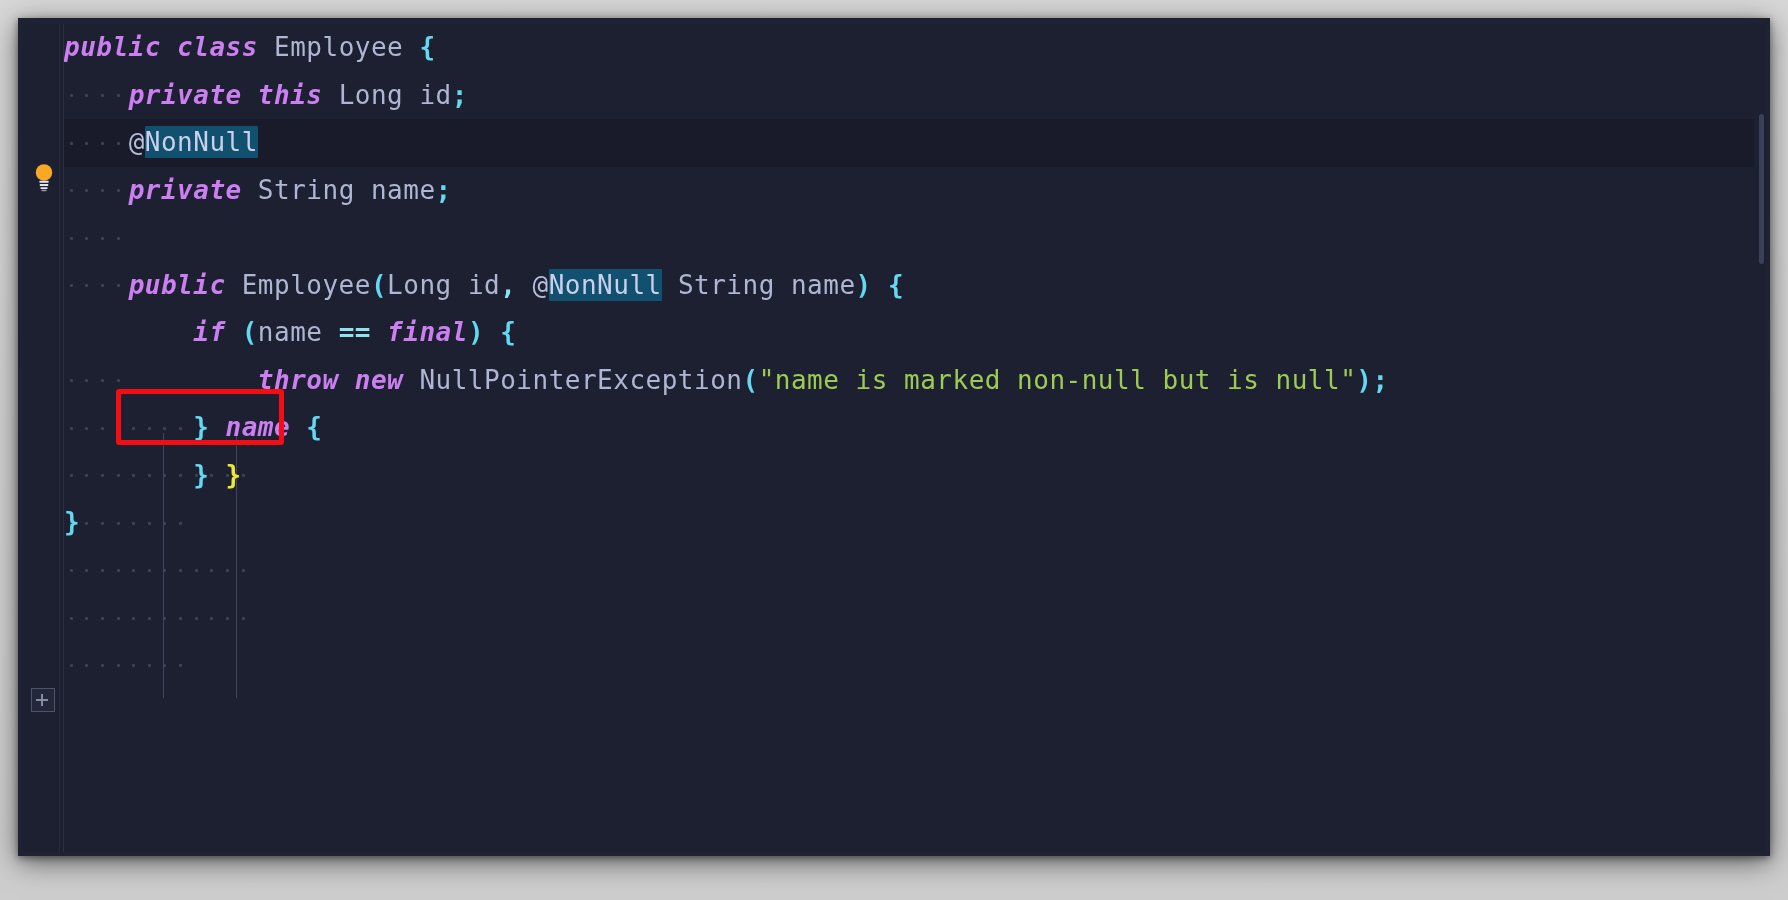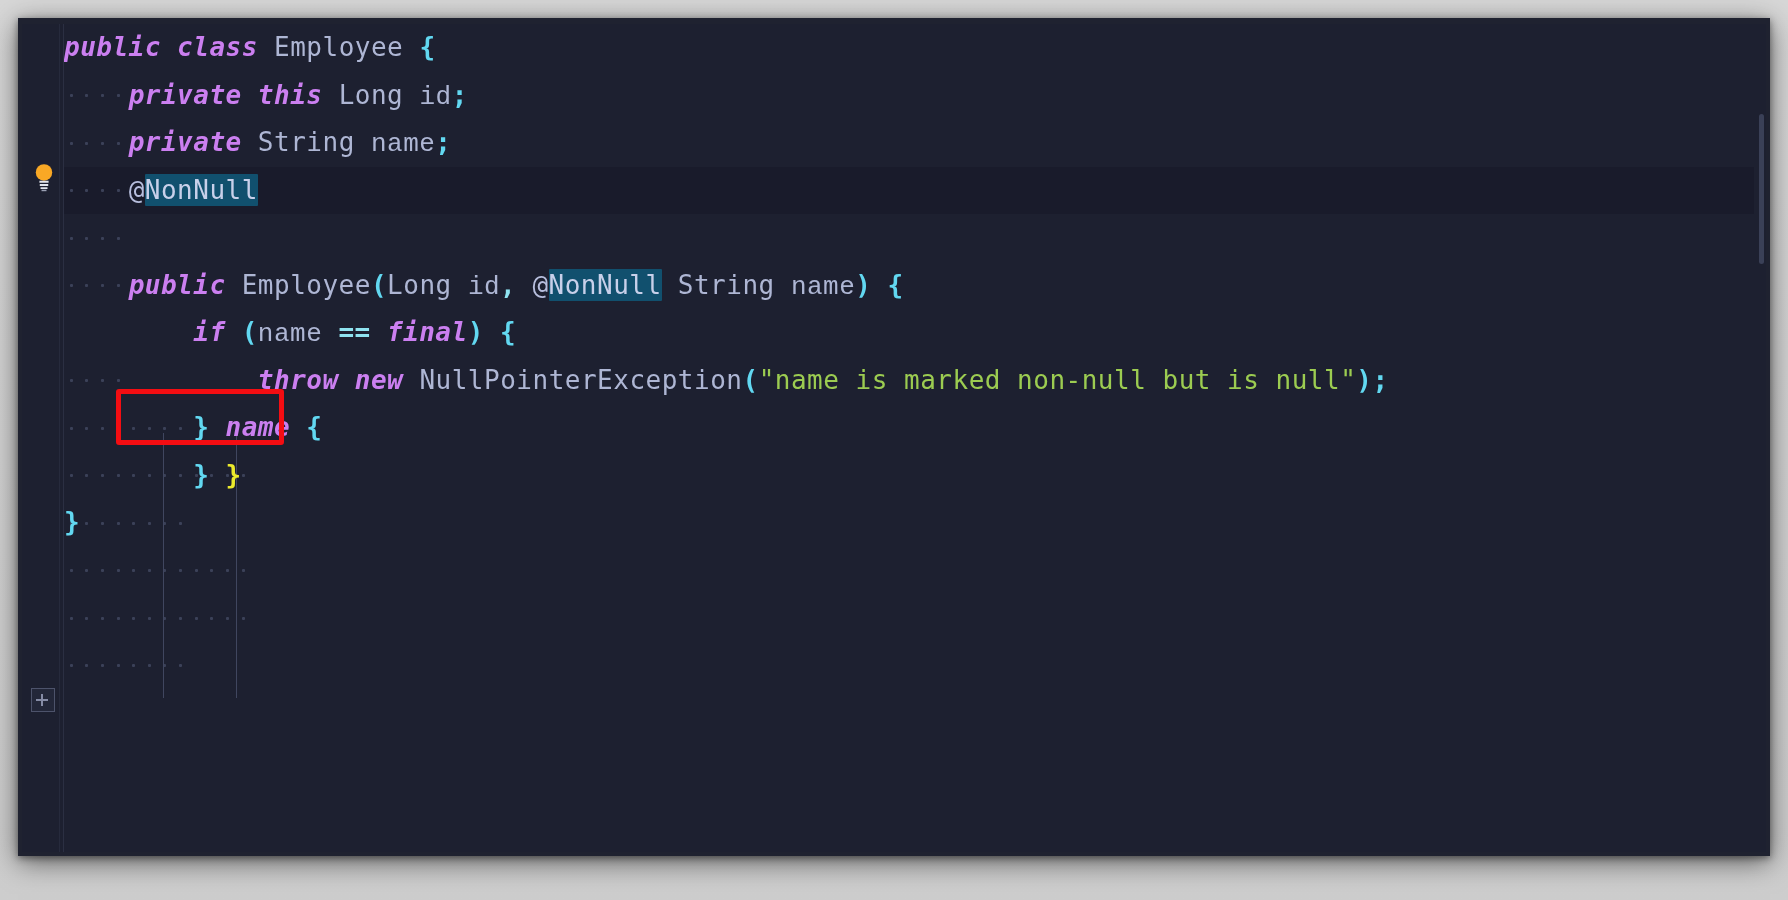--- a/index.html
+++ b/index.html
@@ -48,21 +48,21 @@
   .row{
     position:relative;height:47.5px;line-height:47.5px;white-space:pre;
     font-size:26px;letter-spacing:.5px;
   }
   .row.current{background:#191b2b;}
   .row .txt{position:relative;z-index:3;}
 
   
   .kw   {color:#cb7ff0;font-style:italic;font-weight:700;}
   .type {color:#aeb6d4;}
-  .ident{color:#aeb6d4;font-family:Liberation Mono, monospace;}
+  .ident{color:#aeb6d4;}
   .brace{color:#62d8f1;font-weight:700;}
   .semi {color:#62d8f1;font-weight:700;}
   .paren{color:#62d8f1;font-weight:700;}
   .op   {color:#8fe3f0;font-weight:700;}
   .dot  {color:#45c8e8;font-weight:700;}
   .str  {color:#9ccc51;}
   .annot{color:#b7bedd;}
   .braceY{color:#ecea2c;font-weight:700;}
   .braceC{color:#62d8f1;font-weight:700;}
 
@@ -136,23 +136,23 @@
 
       <div class="vguide" style="left:99px;top:409px;height:265px;"></div>
       <div class="vguide" style="left:172px;top:409px;height:265px;"></div>
 
       <div class="redbox" style="left:52px;top:365px;width:158px;height:46px;"></div>
 
       <div class="row"><span class="txt"><span class="kw">public</span><span class="dots" style="position:static;color:#3b4158;"> </span><span class="kw">class</span> <span class="type">Employee</span> <span class="brace">{</span></span></div>
 
       <div class="row"><span class="txt">    <span class="kw">private</span> <span class="kw">this</span> <span class="type">Long</span> <span class="ident">id</span><span class="semi">;</span></span></div>
 
+      <div class="row current"><span class="txt">    <span class="annot">@</span><span class="hl annot">NonNull</span></span></div>
+
       <div class="row"><span class="txt">    <span class="kw">private</span> <span class="type">String</span> <span class="ident">name</span><span class="semi">;</span></span></div>
-
-      <div class="row current"><span class="txt">    <span class="annot">@</span><span class="hl annot">NonNull</span></span></div>
 
 
 
       <div class="row"><span class="txt"> </span></div>
 
       <div class="row"><span class="txt">    <span class="kw">public</span> <span class="type">Employee</span><span class="paren">(</span><span class="type">Long</span> <span class="ident">id</span><span class="op">,</span> <span class="annot">@</span><span class="hl annot">NonNull</span> <span class="type">String</span> <span class="ident">name</span><span class="paren">)</span> <span class="brace">{</span></span></div>
 
       <div class="row"><span class="txt">        <span class="kw">if</span> <span class="paren">(</span><span class="ident">name</span> <span class="op">==</span> <span class="kw">final</span><span class="paren">)</span> <span class="brace">{</span></span></div>
 
       <div class="row"><span class="txt">            <span class="kw">throw</span> <span class="kw">new</span> <span class="type">NullPointerException</span><span class="paren">(</span><span class="str">"name is marked non-null but is null"</span><span class="paren">)</span><span class="semi">;</span></span></div>

